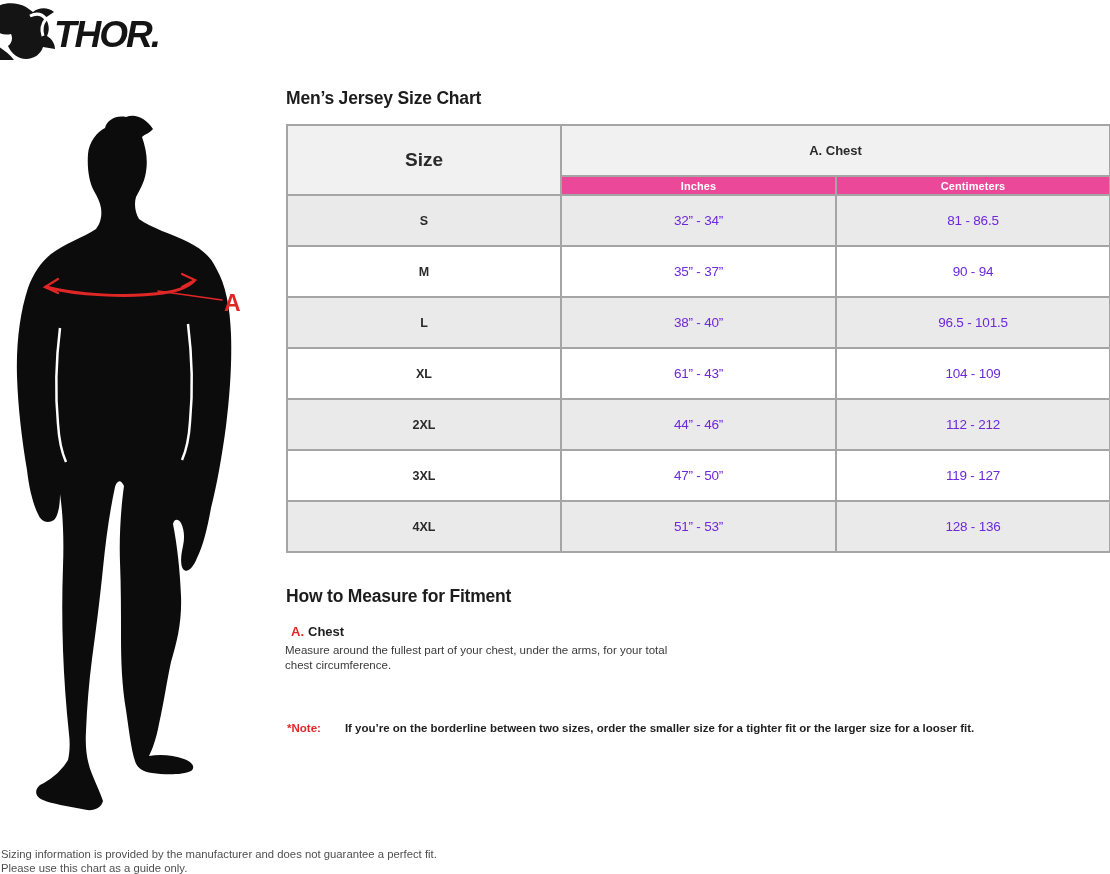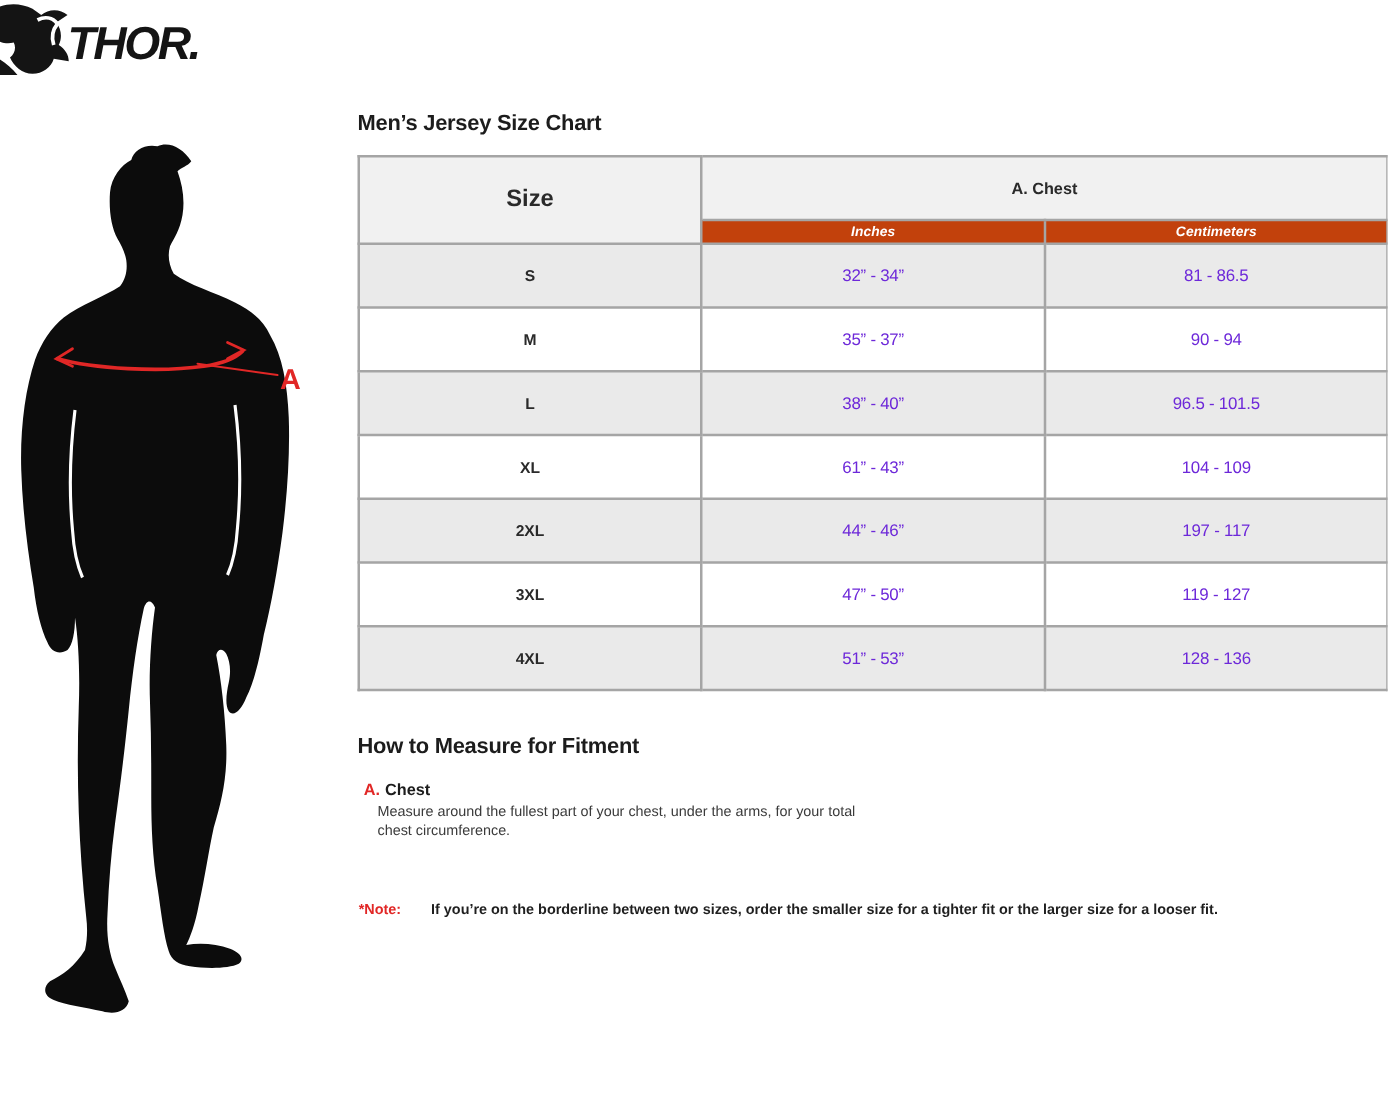--- a/index.html
+++ b/index.html
@@ -42,36 +42,35 @@
   }
   .size-table th.size-h {
     background: #f1f1f1; font-size: 19px; font-weight: 700; color: #2a2a2a;
   }
   .size-table th.chest-h {
     background: #f1f1f1; font-size: 13px; font-weight: 700; color: #2a2a2a;
     height: 51px;
   }
   .size-table tr.bar-row { height: 19px; }
   .size-table th.bar {
-    background: #c2410c; color: #ffffff;
+    background: #ec4899; color: #ffffff;
     font-size: 11px; font-weight: 700; letter-spacing: 0.1px;
     padding: 1px 0;
-    font-style: italic;
   }
   .size-table tbody tr { height: 51px; background: #ffffff; }
   .size-table tbody tr.alt { background: #eaeaea; }
   .size-table td.sz { font-size: 12.5px; font-weight: 700; color: #2a2a2a; }
   .size-table td.val { font-size: 13.5px; color: #6d28d9; letter-spacing: -0.2px; }
 
   
   .measure-item { position: absolute; left: 291px; top: 624px; font-size: 13px; font-weight: 700; }
   .measure-item .letter { color: #e12726; margin-right: 4px; }
   .measure-item .name { color: #1d1d1d; }
   .measure-desc {
-    position: absolute; left: 302px; top: 643px; width: 400px;
+    position: absolute; left: 285px; top: 643px; width: 400px;
     font-size: 11.5px; line-height: 15px; color: #3a3a3a; font-weight: 400;
   }
   .note-row { position: absolute; left: 287px; top: 722px; font-size: 11.5px; white-space: nowrap; }
   .note-row .note-label { color: #e12726; font-weight: 700; margin-right: 24px; }
   .note-row .note-text { color: #1f1f1f; font-weight: 700; text-align: center; }
 
   
   .footer { position: absolute; left: 1px; top: 847px; font-size: 11.3px; line-height: 14px; color: #4f4f4f; }
 </style>
 </head>
@@ -155,21 +154,21 @@
         <td class="val">96.5 - 101.5</td>
       </tr>
       <tr>
         <td class="sz">XL</td>
         <td class="val">61” - 43”</td>
         <td class="val">104 - 109</td>
       </tr>
       <tr class="alt">
         <td class="sz">2XL</td>
         <td class="val">44” - 46”</td>
-        <td class="val">197 - 117</td>
+        <td class="val">112 - 212</td>
       </tr>
       <tr>
         <td class="sz">3XL</td>
         <td class="val">47” - 50”</td>
         <td class="val">119 - 127</td>
       </tr>
       <tr class="alt">
         <td class="sz">4XL</td>
         <td class="val">51” - 53”</td>
         <td class="val">128 - 136</td>
@@ -181,14 +180,18 @@
 
   <div class="measure-item">
     <span class="letter">A.</span><span class="name">Chest</span>
   </div>
   <div class="measure-desc">Measure around the fullest part of your chest, under the arms, for your total chest circumference.</div>
 
   <div class="note-row">
     <span class="note-label">*Note:</span><span class="note-text">If you’re on the borderline between two sizes, order the smaller size for a tighter fit or the larger size for a looser fit.</span>
   </div>
 
+  <div class="footer">
+    <div>Sizing information is provided by the manufacturer and does not guarantee a perfect fit.</div>
+    <div>Please use this chart as a guide only.</div>
+  </div>
 
 </div>
 
 </body></html>

